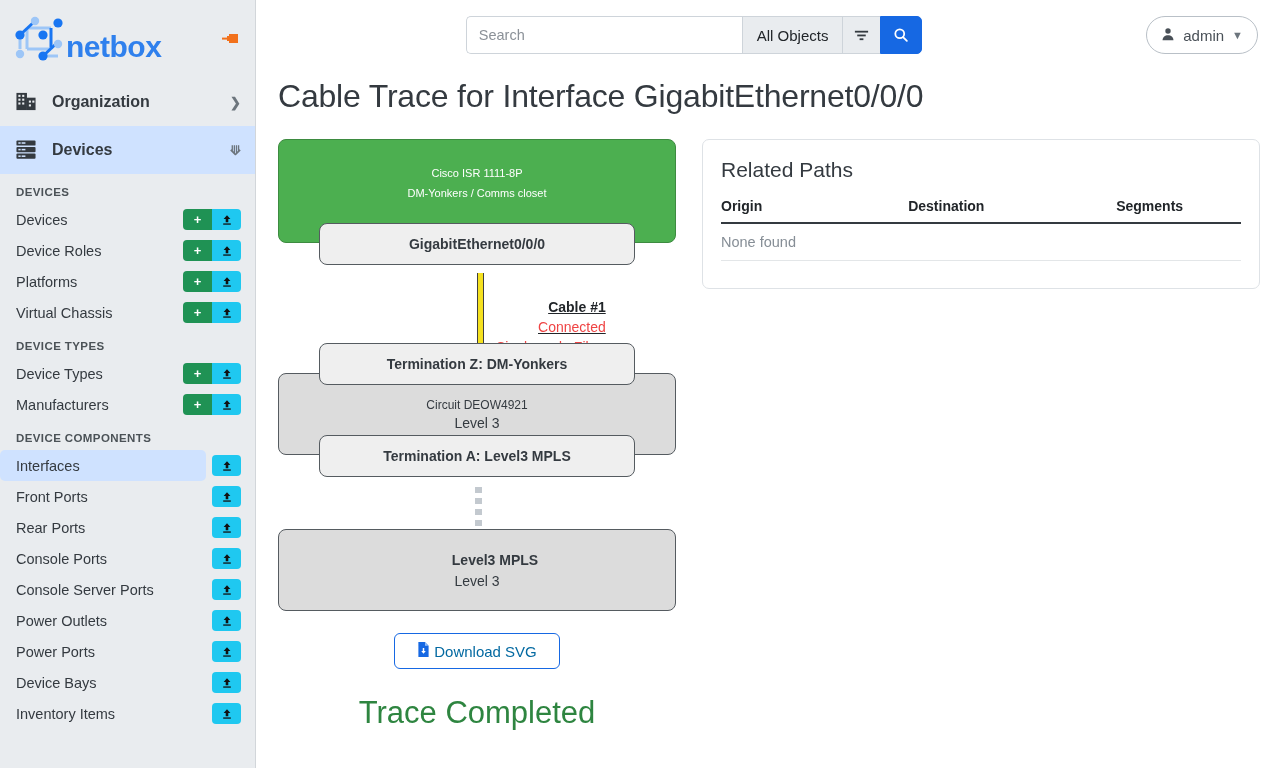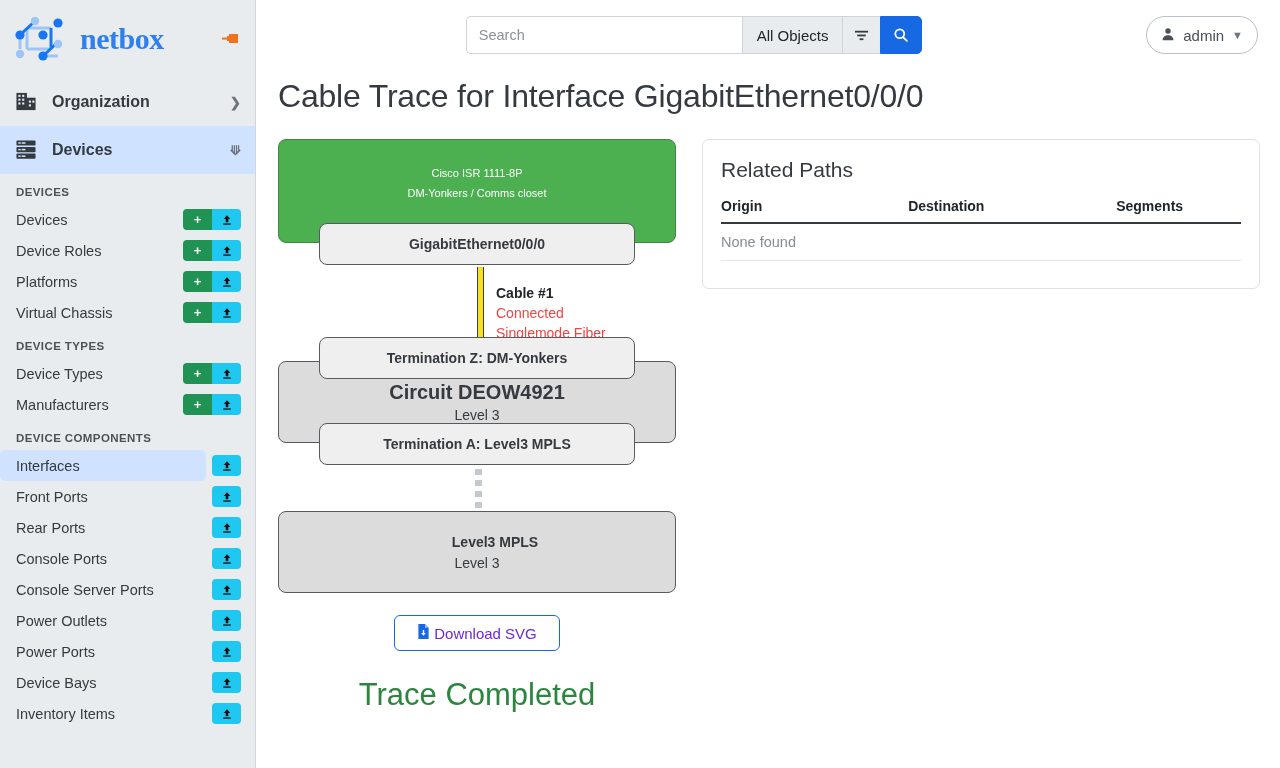--- a/index.html
+++ b/index.html
@@ -19,21 +19,21 @@
     background: #e9ecef;
     border-right: 1px solid #d2d6da;
     overflow: hidden;
     flex: 0 0 256px;
   }
   .brand {
     height: 78px;
     display: flex; align-items: center;
     padding: 0 14px 0 14px;
   }
-  .brand-logo { display: flex; align-items: center; gap: 16px; font-family: Liberation Serif, serif; }
+  .brand-logo { display: flex; align-items: flex-end; gap: 2px; }
   .logo-mark { width: 50px; height: 46px; }
   .logo-word {
     font-size: 30px; font-weight: 700; color: #2f80ed;
     letter-spacing: -0.5px; line-height: 1;
   }
   .pin-icon { margin-left: auto; width: 20px; height: 20px; color: #f2711c; }
 
   .nav-group {
     display: flex; align-items: center;
     padding: 13px 14px;
@@ -134,58 +134,58 @@
   }
   .node-device {
     background: #4caf50; border: 1px solid #3d8b40;
     height: 104px; color: #ffffff; padding-bottom: 16px;
   }
   .node-device .n1 { font-size: 14px; font-weight: 700; margin-bottom: 6px; }
   .node-device .n2, .node-device .n3 { font-size: 11px; font-weight: 400; line-height: 20px; }
 
   .node-term {
     background: #efefef; border: 1px solid #555b60;
-    width: 316px; height: 42px; margin: -20px auto 2px auto;
+    width: 316px; height: 42px; margin: -20px auto 8px auto;
     font-size: 14px; font-weight: 700; color: #343a40;
     position: relative; z-index: 3;
   }
   .node-circuit {
     background: #dcdcdc; border: 1px solid #555b60;
     height: 82px; margin-top: -20px; position: relative; z-index: 1;
   }
-  .node-circuit .c1 { font-size: 20px; font-weight: 700; color:#343a40; margin-bottom: 3px; }
+  .node-circuit .c1 { font-size: 12px; font-weight: 400; color:#343a40; margin-bottom: 3px; }
   .node-circuit .c2 { font-size: 14px; color:#343a40; }
   .node-provider {
     background: #dcdcdc; border: 1px solid #555b60;
     height: 82px; margin-top: 0;
   }
   .node-provider .p1 { font-size: 14px; font-weight: 700; color:#343a40; margin-bottom: 5px; margin-left: 36px; }
   .node-provider .p2 { font-size: 14px; color:#343a40; }
 
   
   .cable-seg { height: 90px; position: relative; }
   .cable-line {
     position: absolute; left: 199px; top: 0; width: 7px; height: 90px;
     background: #f5e11f; border-left: 1px solid #3f3f3f; border-right: 1px solid #3f3f3f;
   }
-  .cable-info { position: absolute; left: 218px; top: 16px; text-align: left; }
+  .cable-info { position: absolute; left: 218px; top: 24px; text-align: right; text-decoration: underline; }
   .cable-info .t1 { font-size: 14px; font-weight: 700; color:#212529; line-height: 20px;}
   .cable-info .t2, .cable-info .t3 { font-size: 14px; color:#ef4444; line-height: 20px; }
 
   .dash-seg { height: 44px; position: relative; }
   .dash-line {
     position: absolute; left: 197px; top: 2px; width: 7px; height: 40px;
     background-image: linear-gradient(#c3c9cf 55%, rgba(0,0,0,0) 0%);
     background-size: 7px 11px; background-repeat: repeat-y;
   }
 
   .dl-wrap { text-align: center; margin-top: 22px; }
   .dl-btn {
     display: inline-flex; align-items: center; gap: 4px;
-    border: 1px solid #1668e3; color: #6d28d9; background: #fff;
+    border: 1px solid #1668e3; color: #0369a1; background: #fff;
     border-radius: 6px; padding: 8px 22px; font-size: 15px; cursor: pointer;
     font-family: "Liberation Sans", sans-serif;
   }
   .trace-done {
     text-align: center; margin-top: 26px;
     font-size: 31px; color: #2e8540; font-weight: 400;
   }
 
   
   .card {

